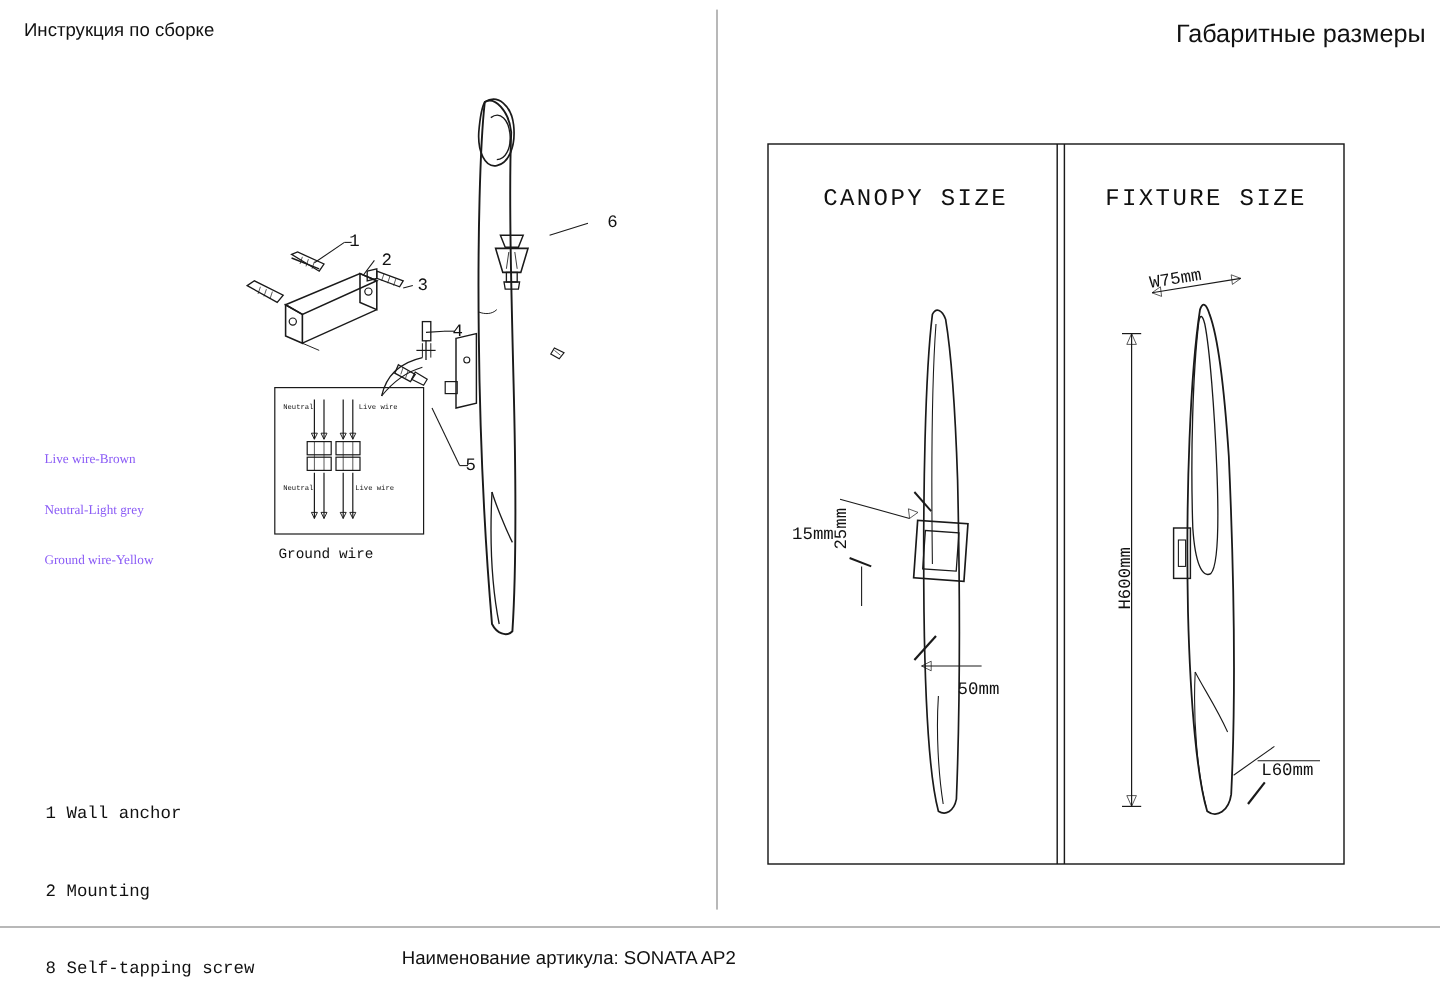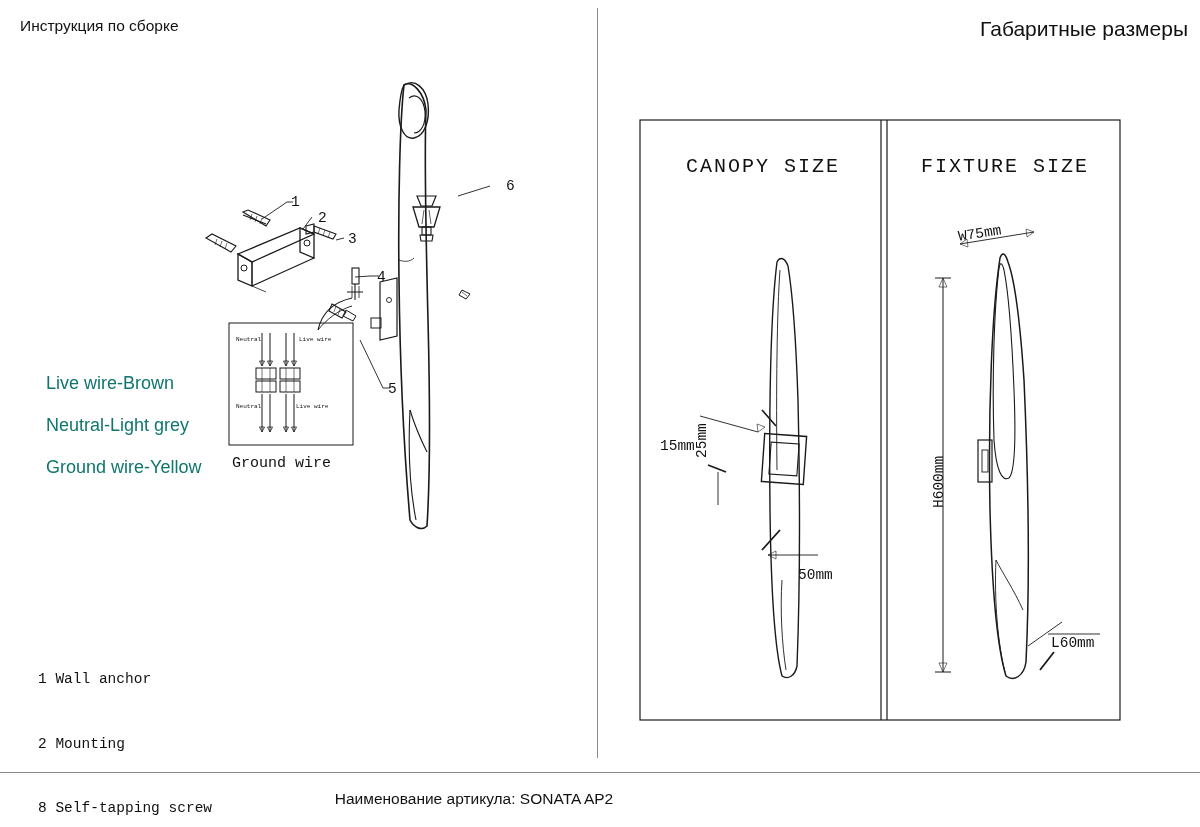--- a/index.html
+++ b/index.html
@@ -66,33 +66,33 @@
     text-align: center;
     font-size: 15.5px;
     font-family: "Liberation Sans", sans-serif;
     color: #111;
   }
   
   .wire-legend {
     position: absolute;
     left: 26px;
     top: 352px;
-    font-family: Liberation Sans, sans-serif;
-    font-size: 18px;
+    font-family: Liberation Serif, serif;
+    font-size: 11px;
     line-height: 21px;
-    color: #0f766e;
+    color: #8b5cf6;
     white-space: pre;
   }
   
   .ground-caption {
     position: absolute;
     left: 232px;
     top: 455px;
     font-family: "Liberation Mono", monospace;
-    font-size: 15px;
+    font-size: 12px;
     color: #111;
   }
   
   .parts-list {
     position: absolute;
     left: 38px;
     top: 626px;
     font-family: "Liberation Mono", monospace;
     font-size: 14.5px;
     line-height: 21.5px;

